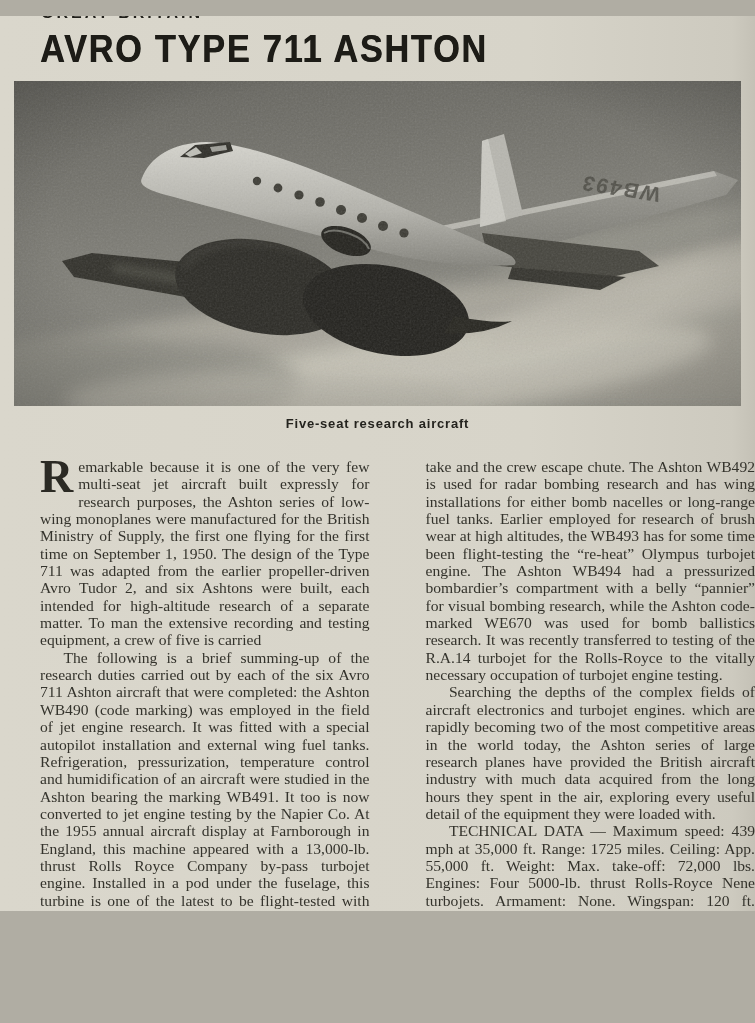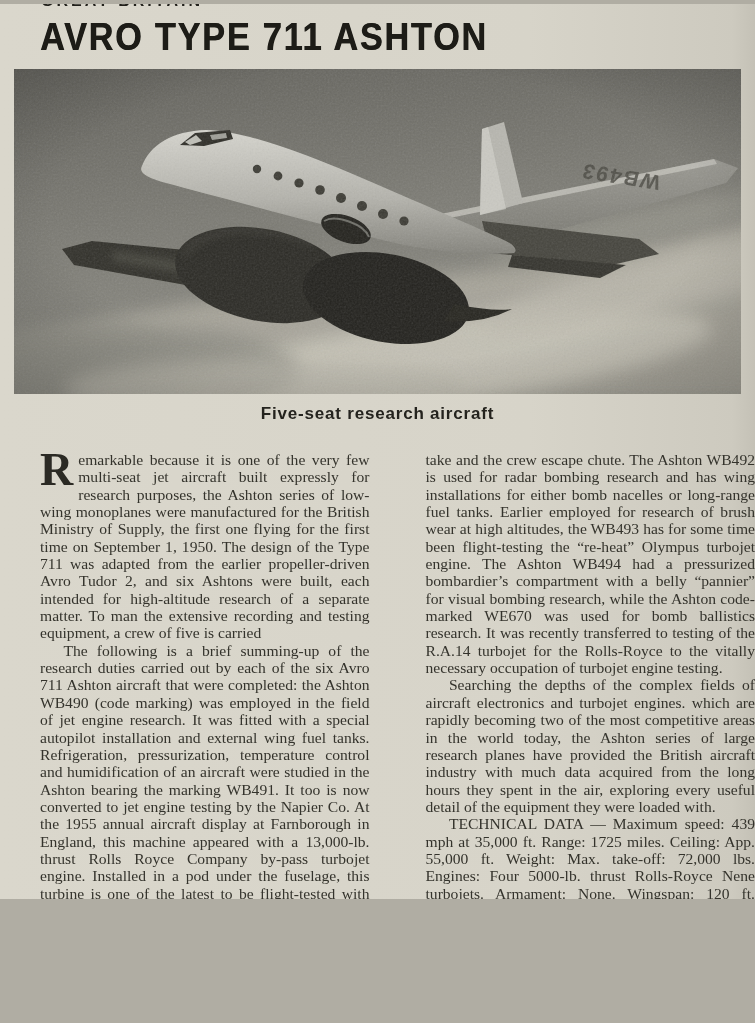--- a/index.html
+++ b/index.html
@@ -1,20 +1,20 @@
 <!DOCTYPE html>
 <html><head>
 <meta charset="utf-8">
 <style>
   * { margin:0; padding:0; box-sizing:border-box; }
   html,body { background:#b0ada3; }
   .page {
     position:relative;
     width:755px; height:895px;
-    margin:4px auto;
+    margin:16px auto;
     background:linear-gradient(90deg,#dad7cc 0%,#d7d4c9 70%,#cdcabf 97%,#c4c1b6 100%);
     overflow:hidden;
     font-family:"Liberation Serif","DejaVu Serif",serif;
     color:#2c2b25;
   }
   
   .kicker-clip { height:7px; overflow:hidden; margin-left:41px; }
   .kicker {
     display:block; margin-top:-12px;
     font-family:"Liberation Sans","DejaVu Sans",sans-serif;
@@ -31,21 +31,21 @@
   }
   .photo-frame {
     width:727px; height:325px; margin-left:14px;
     position:relative; background:#777670;
     box-shadow:0 0 0 1px #55544e inset;
   }
   .photo-frame svg { display:block; }
   .caption {
     margin-top:10px; text-align:center;
     font-family:"Liberation Sans","DejaVu Sans",sans-serif;
-    font-weight:bold; font-size:17px; letter-spacing:.8px; color:#24231e;
+    font-weight:bold; font-size:13px; letter-spacing:.8px; color:#24231e;
   }
   .article {
     display:flex; gap:56px;
     padding:27px 0 0 40px; width:755px;
   }
   .col { width:331px; text-align:justify; font-size:15.6px; line-height:17.35px; color:#34332c; }
   .col p { margin:0; }
   .col p.indent { text-indent:1.5em; }
   .dropcap {
     float:left;

